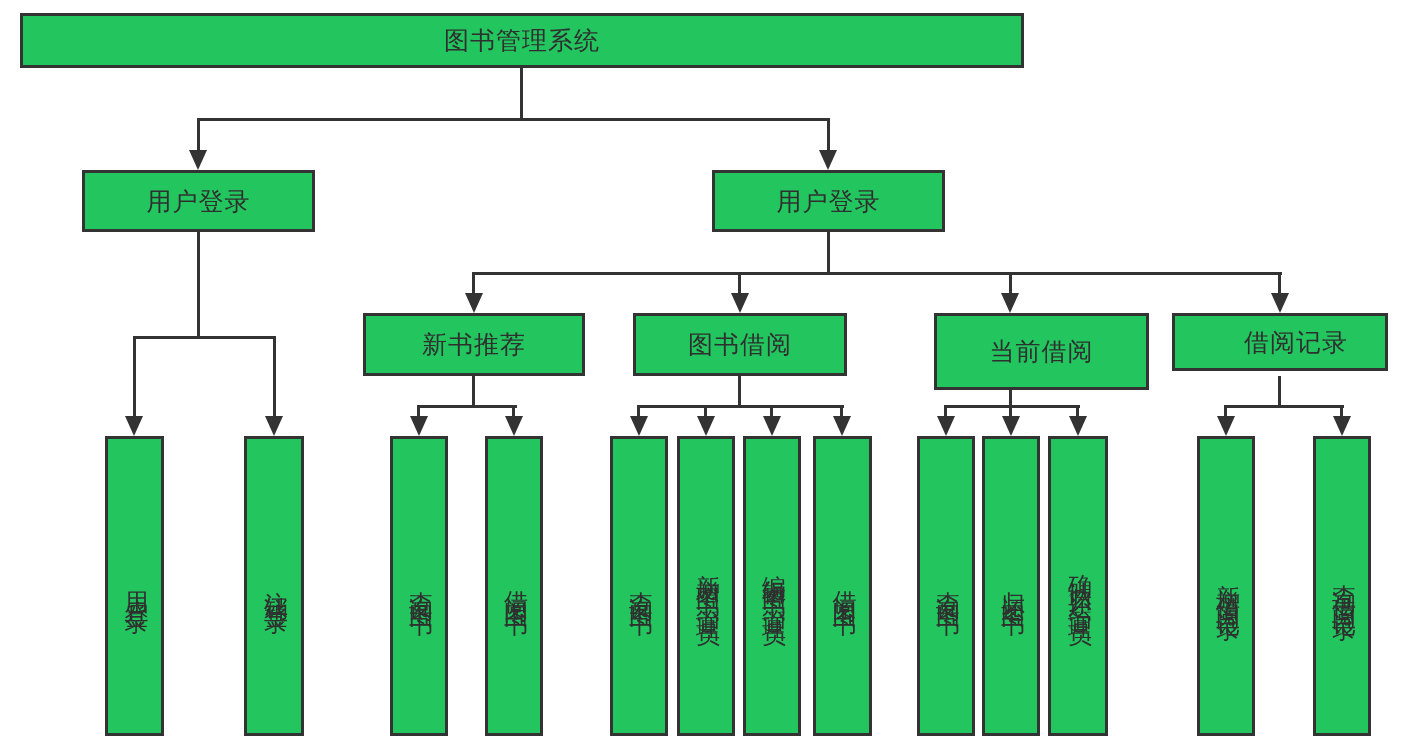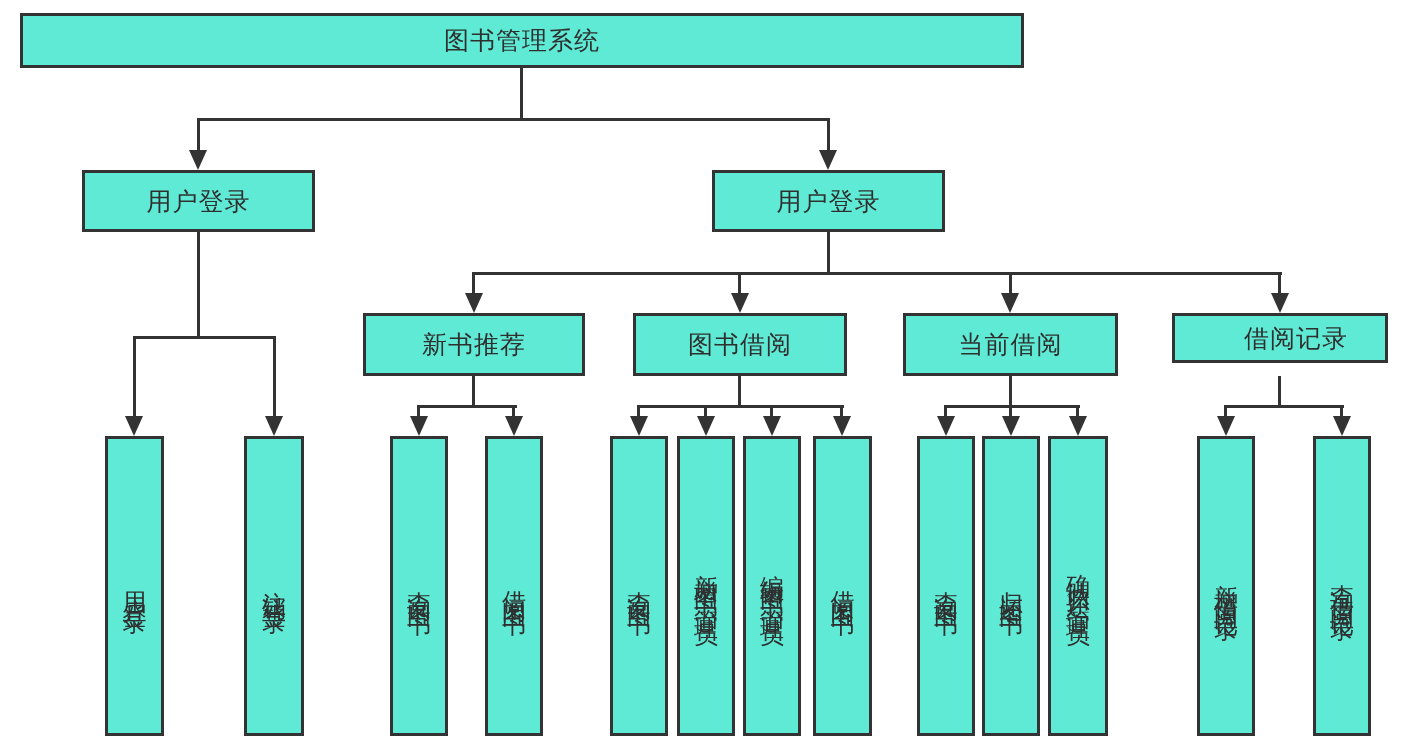--- a/index.html
+++ b/index.html
@@ -1,22 +1,22 @@
 <!DOCTYPE html>
 <html><head>
 <meta charset="utf-8">
 <style>
   html,body{margin:0;padding:0;background:#fff;}
   #canvas{
     position:relative;width:1405px;height:747px;background:#fff;overflow:hidden;
     font-family:"Liberation Sans","DejaVu Sans",sans-serif;color:#2f2f2f;
   }
   .box{
-    position:absolute;background:#5eead4;border:3px solid #333;box-sizing:border-box;
-    display:flex;align-items:center;justify-content:center;z-index:2;
+    position:absolute;background:#22c55e;border:3px solid #333;box-sizing:border-box;
+    display:flex;align-items:center;justify-content:center;z-index:2;font-family:Liberation Mono, monospace;
   }
   .box.h span{font-size:25px;letter-spacing:1px;white-space:nowrap;}
   .box.v span{
     writing-mode:vertical-rl;text-orientation:mixed;
     font-size:24px;letter-spacing:7px;line-height:1;white-space:nowrap;
   }
   .ln{position:absolute;background:#333;z-index:1;}
   .arr{
     position:absolute;width:0;height:0;z-index:1;
     border-left:9px solid transparent;border-right:9px solid transparent;
@@ -42,24 +42,24 @@
   <div class="box h" style="left:712px;top:170px;width:233px;height:62px;">
     <span>用户登录</span>
   </div>
 
   <div class="box h" style="left:633px;top:313px;width:214px;height:63px;">
     <span>图书借阅</span>
   </div>
   <div class="box h" style="left:363px;top:313px;width:222px;height:63px;">
     <span>新书推荐</span>
   </div>
-  <div class="box h" style="left:903px;top:313px;width:215px;height:63px;">
+  <div class="box h" style="left:934px;top:313px;width:215px;height:77px;">
     <span>当前借阅</span>
   </div>
-  <div class="box h" style="left:1172px;top:313px;width:216px;height:50px;padding-left:32px;">
+  <div class="box h" style="left:1172px;top:313px;width:216px;height:58px;padding-left:32px;">
     <span>借阅记录</span>
   </div>
 
   <div class="box v" style="left:105px;top:436px;width:59px;height:300px;">
     <span>用户登录</span>
   </div>
   <div class="box v" style="left:244px;top:436px;width:60px;height:300px;">
     <span>注销登录</span>
   </div>
 

